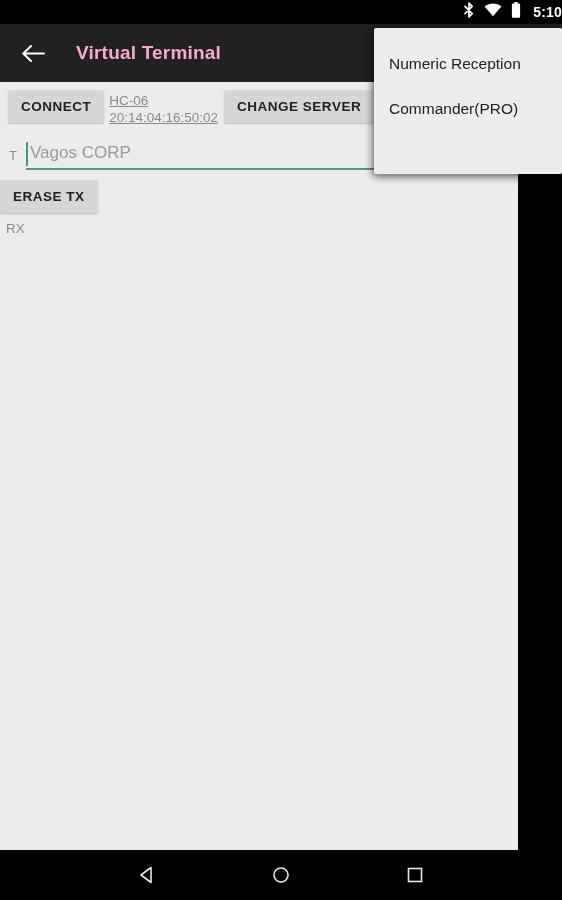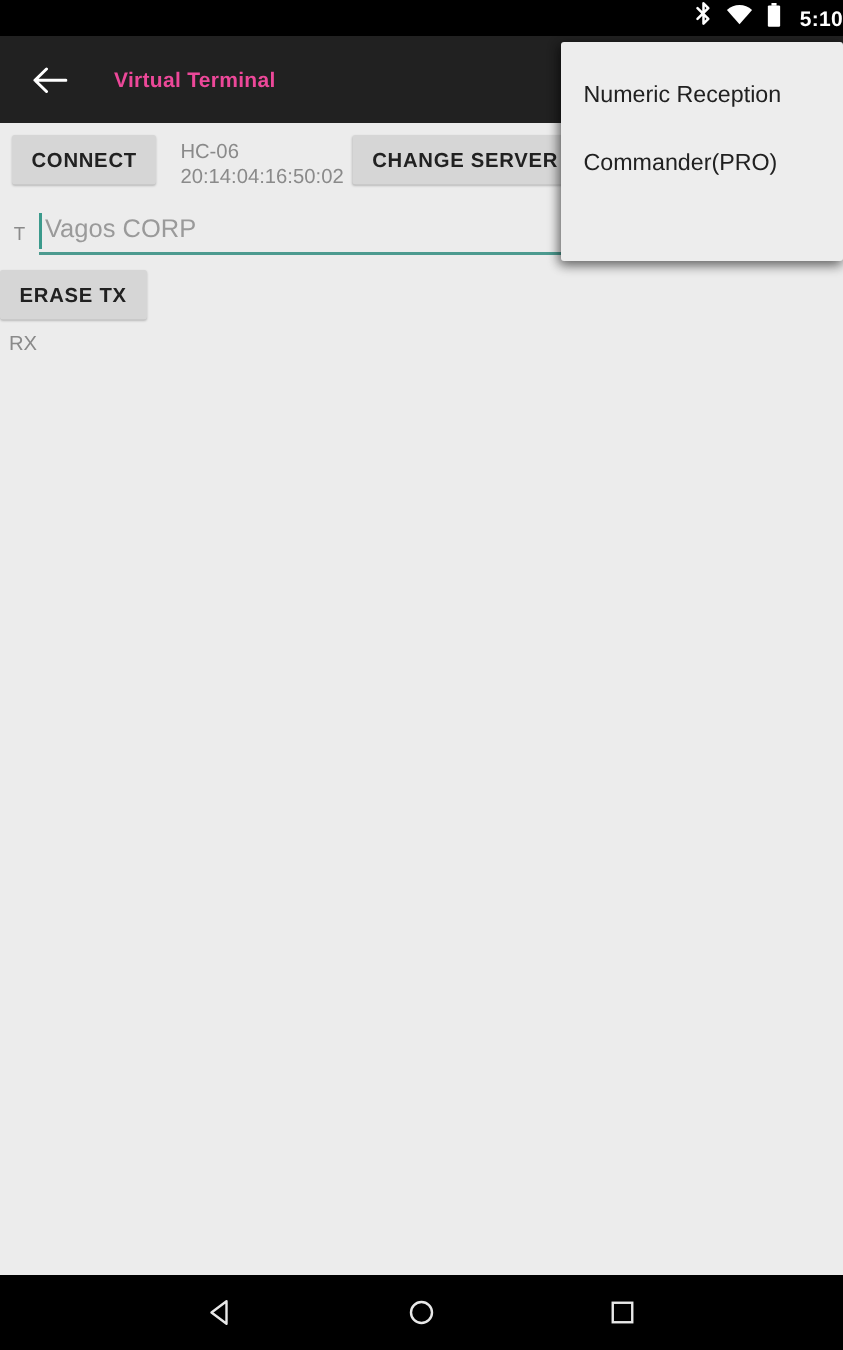--- a/index.html
+++ b/index.html
@@ -55,32 +55,32 @@
   }
   .back-btn {
     width: 34px;
     height: 34px;
     display: flex;
     align-items: center;
     justify-content: center;
     cursor: pointer;
   }
   .toolbar-title {
-    color: #ec4899;
-    font-size: 14px;
+    color: #f9a8d4;
+    font-size: 19px;
     font-weight: bold;
     margin-left: 26px;
     letter-spacing: 0.2px;
   }
 
   
   .content {
     position: absolute;
     top: 82px; left: 0;
-    width: 562px;
+    width: 518px;
     height: 768px;
     background: #ececec;
   }
 
   .row-connect {
     position: absolute;
     top: 8px; left: 0;
     width: 562px;
     height: 48px;
     display: flex;
@@ -97,26 +97,27 @@
     font-size: 13.5px;
     font-weight: bold;
     letter-spacing: 0.5px;
     padding: 9px 13px;
     cursor: pointer;
     box-shadow: 0 1px 1.5px rgba(0,0,0,0.22);
     white-space: nowrap;
   }
 
   .device-info {
-    margin-left: 16px;
+    margin-left: 5px;
     margin-top: 2px;
     color: #8a8a8a;
     font-size: 13.5px;
     line-height: 17px;
     white-space: nowrap;
+    text-decoration: underline;
   }
 
   .btn-change-server { margin-left: 6px; margin-top: 0; }
 
   
   .tx-row {
     position: absolute;
     top: 58px; left: 0;
     width: 562px;
     display: flex;

